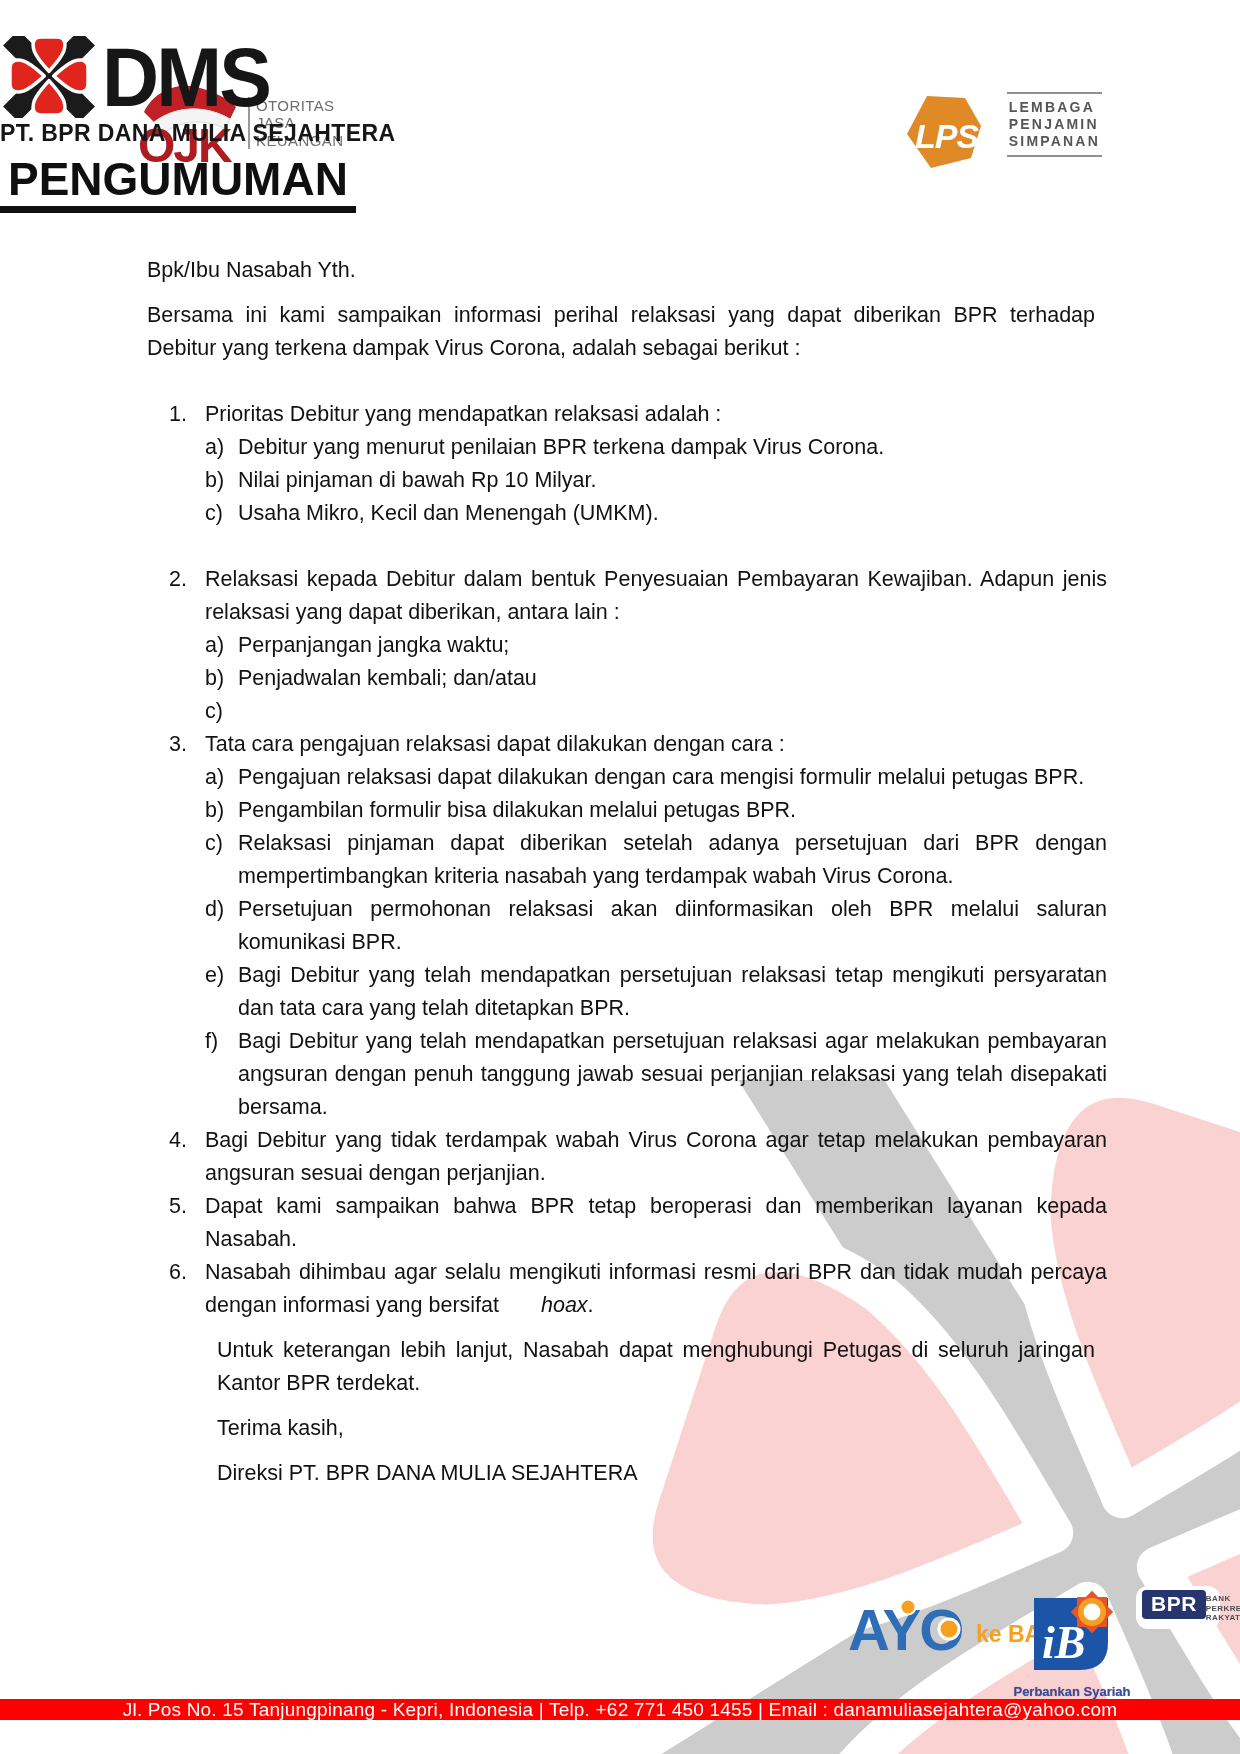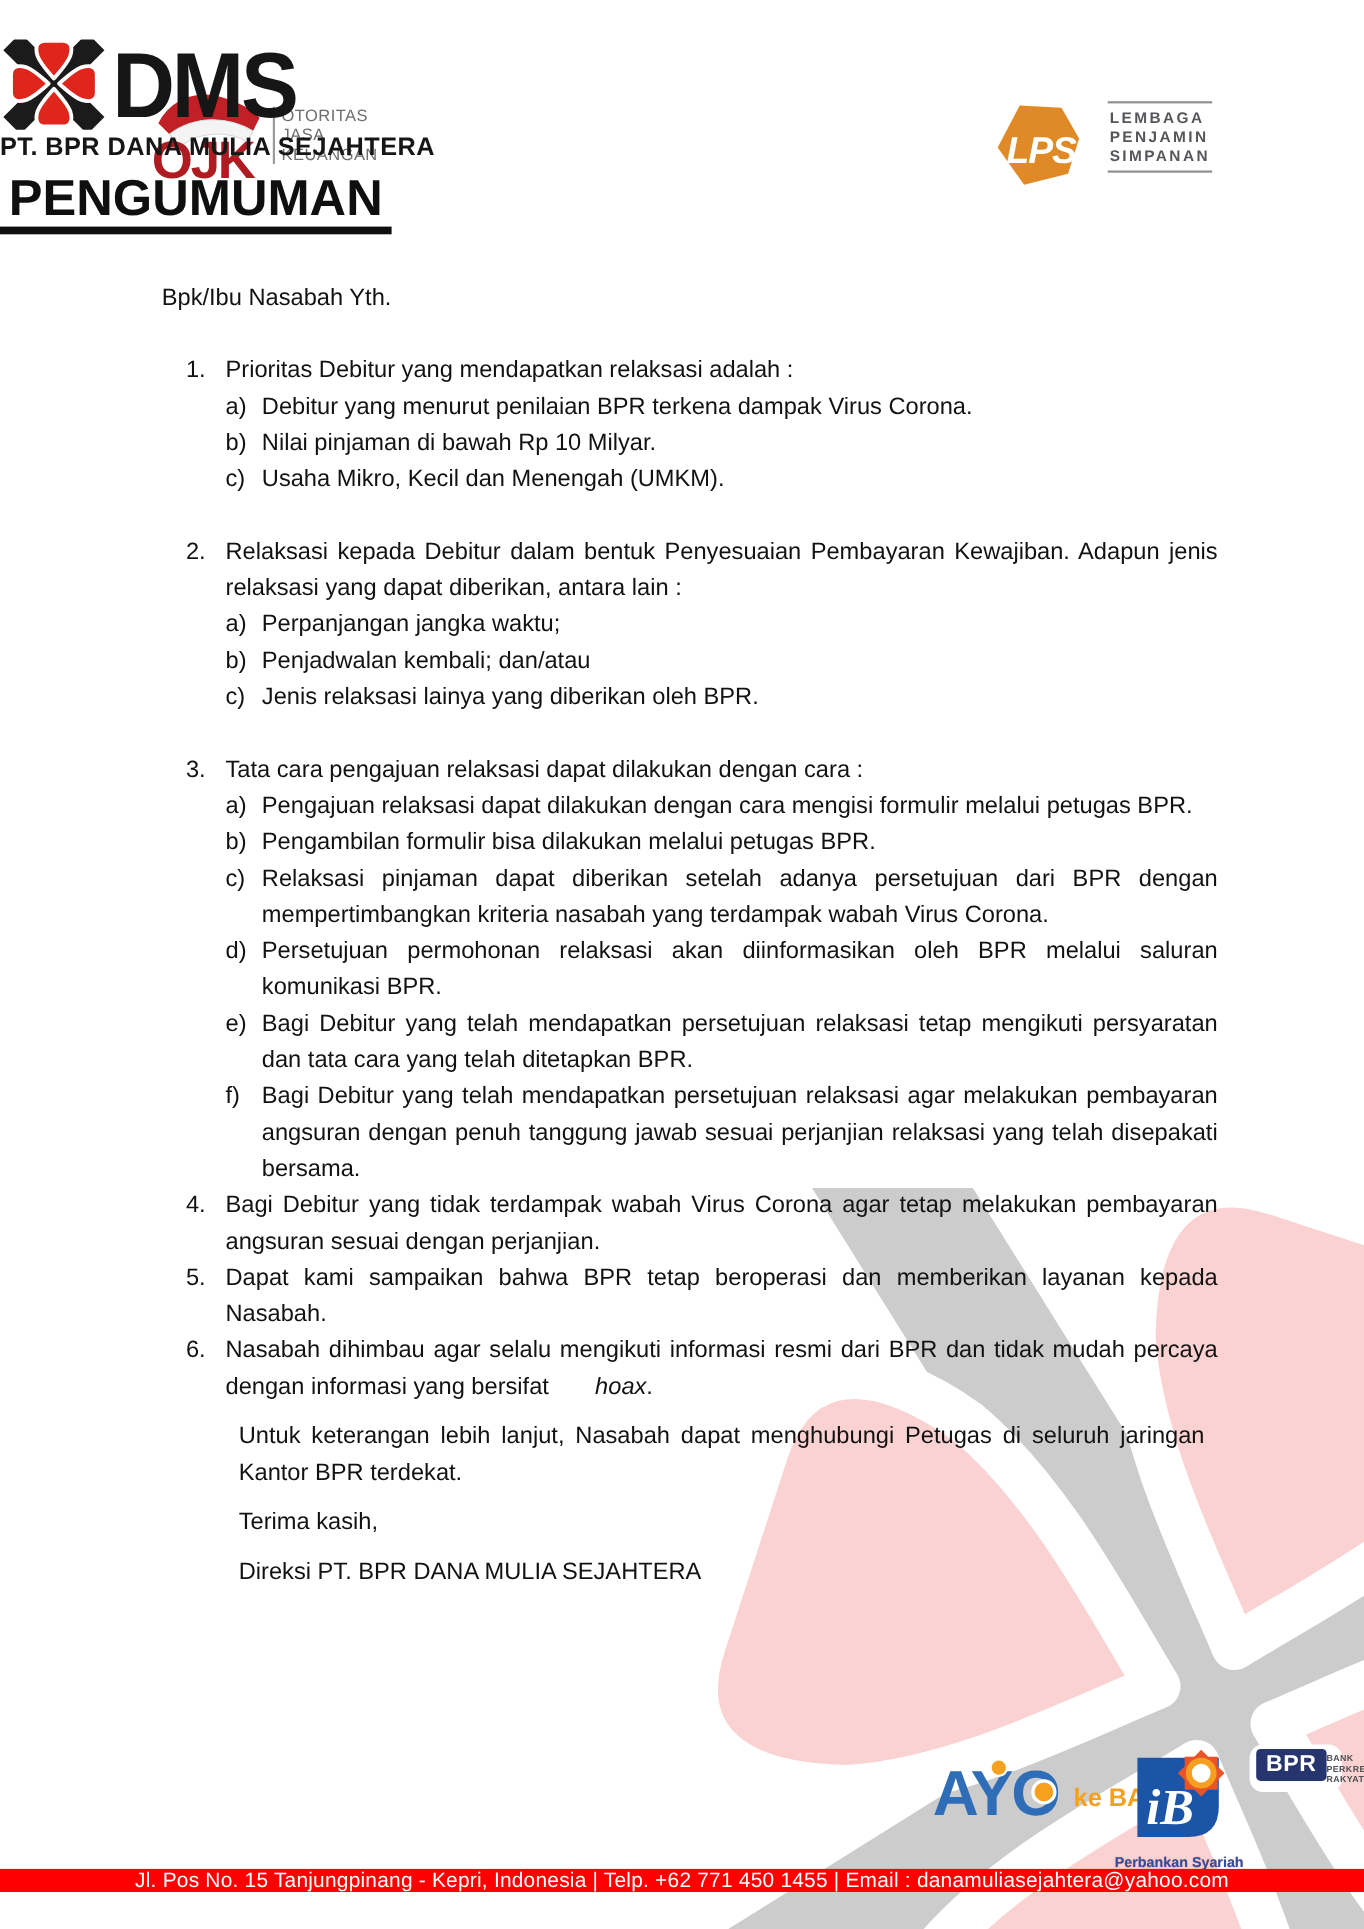--- a/index.html
+++ b/index.html
@@ -117,34 +117,35 @@
     </svg>
     <div class="lps-text">
       <div>LEMBAGA</div>
       <div>PENJAMIN</div>
       <div>SIMPANAN</div>
     </div>
   </div>
 
   <div class="body">
     <p style="text-align:left;">Bpk/Ibu Nasabah Yth.</p>
+    <p>Bersama ini kami sampaikan informasi perihal relaksasi yang dapat diberikan BPR terhadap Debitur yang terkena dampak Virus Corona, adalah sebagai berikut :</p>
     <div class="list">
         <div class="item">
           <span class="num">1.</span>
           <div class="itext"><span>Prioritas Debitur yang mendapatkan relaksasi adalah :</span></div>
           <div class="sub"><span class="letter">a)</span><span>Debitur yang menurut penilaian BPR terkena dampak Virus Corona.</span></div>
           <div class="sub"><span class="letter">b)</span><span>Nilai pinjaman di bawah Rp 10 Milyar.</span></div>
           <div class="sub"><span class="letter">c)</span><span>Usaha Mikro, Kecil dan Menengah (UMKM).</span></div>
         </div>
         <div class="item gap">
           <span class="num">2.</span>
           <div class="itext"><span>Relaksasi kepada Debitur dalam bentuk Penyesuaian Pembayaran Kewajiban. Adapun jenis relaksasi yang dapat diberikan, antara lain :</span></div>
           <div class="sub"><span class="letter">a)</span><span>Perpanjangan jangka waktu;</span></div>
           <div class="sub"><span class="letter">b)</span><span>Penjadwalan kembali; dan/atau</span></div>
-          <div class="sub"><span class="letter">c)</span><span>Jenis relaksasi lainya yang diberikan oleh BPR.</span></div>
+          <div class="sub"><span class="letter">c)</span></div>
         </div>
         <div class="item gap">
           <span class="num">3.</span>
           <div class="itext"><span>Tata cara pengajuan relaksasi dapat dilakukan dengan cara :</span></div>
           <div class="sub"><span class="letter">a)</span><span>Pengajuan relaksasi dapat dilakukan dengan cara mengisi formulir melalui petugas BPR.</span></div>
           <div class="sub"><span class="letter">b)</span><span>Pengambilan formulir bisa dilakukan melalui petugas BPR.</span></div>
           <div class="sub"><span class="letter">c)</span><span>Relaksasi pinjaman dapat diberikan setelah adanya persetujuan dari BPR dengan mempertimbangkan kriteria nasabah yang terdampak wabah Virus Corona.</span></div>
           <div class="sub"><span class="letter">d)</span><span>Persetujuan permohonan relaksasi akan diinformasikan oleh BPR melalui saluran komunikasi BPR.</span></div>
           <div class="sub"><span class="letter">e)</span><span>Bagi Debitur yang telah mendapatkan persetujuan relaksasi tetap mengikuti persyaratan dan tata cara yang telah ditetapkan BPR.</span></div>
           <div class="sub"><span class="letter">f)</span><span>Bagi Debitur yang telah mendapatkan persetujuan relaksasi agar melakukan pembayaran angsuran dengan penuh tanggung jawab sesuai perjanjian relaksasi yang telah disepakati bersama.</span></div>

